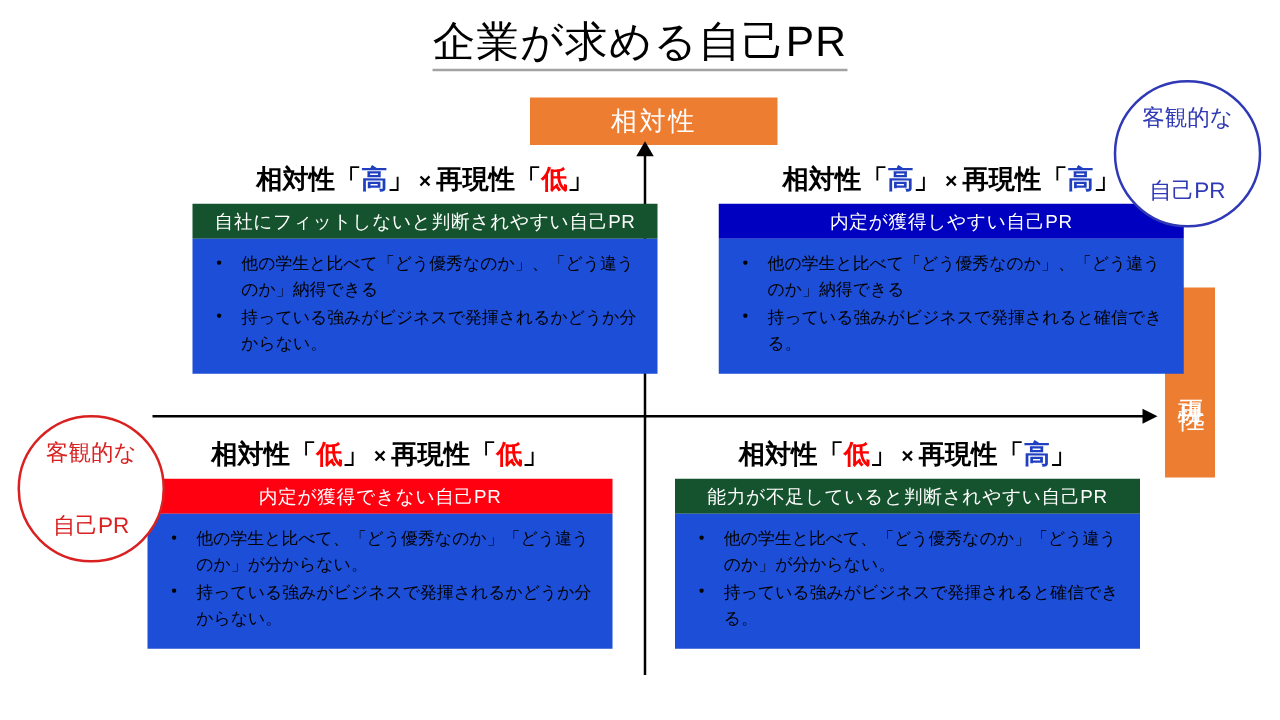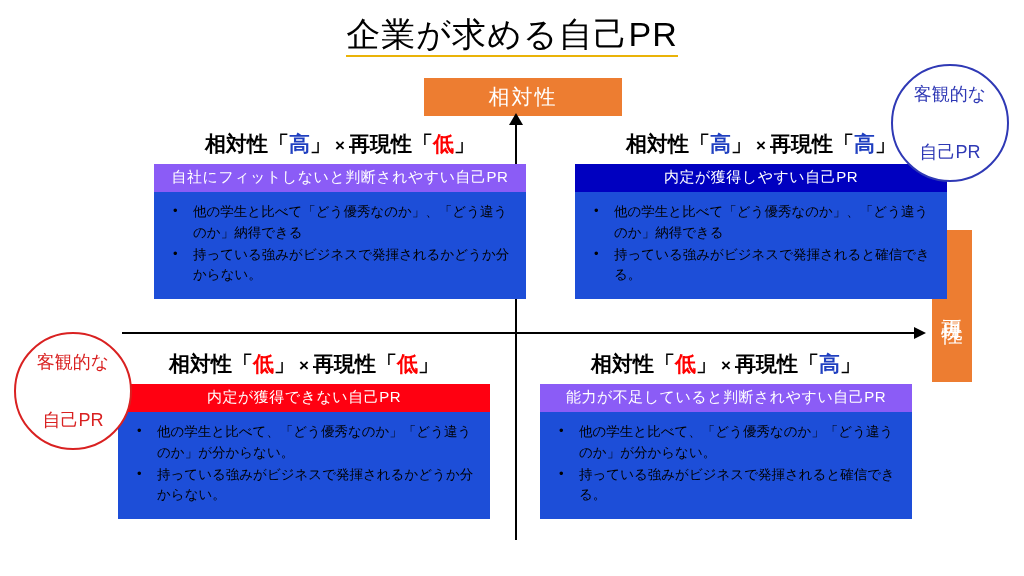--- a/index.html
+++ b/index.html
@@ -22,21 +22,21 @@
     left: 0;
     top: 14px;
     width: 1024px;
     text-align: center;
     font-size: 34px;
     font-weight: 400;
     letter-spacing: 1px;
     line-height: 1.2;
   }
   .title span {
-    border-bottom: 2px solid #eab308;
+    border-bottom: 2px solid #a3a3a3;
     padding-bottom: 2px;
   }
 
   
   .axis-chip-top {
     position: absolute;
     left: 424px;
     top: 78px;
     width: 198px;
     height: 38px;
@@ -116,21 +116,21 @@
 
   .banner {
     height: 28px;
     display: flex;
     align-items: center;
     justify-content: center;
     color: #ffffff;
     font-size: 15px;
     letter-spacing: 0.5px;
   }
-  .banner.gray { background: #8b5cf6; }
+  .banner.gray { background: #14532d; }
   .banner.blue { background: #0000C0; }
   .banner.red  { background: #FF0011; }
 
   .body-box {
     background: #1d4ed8;
     padding: 10px 6px 12px 6px;
     box-sizing: border-box;
   }
   .body-box ul {
     margin: 0;

